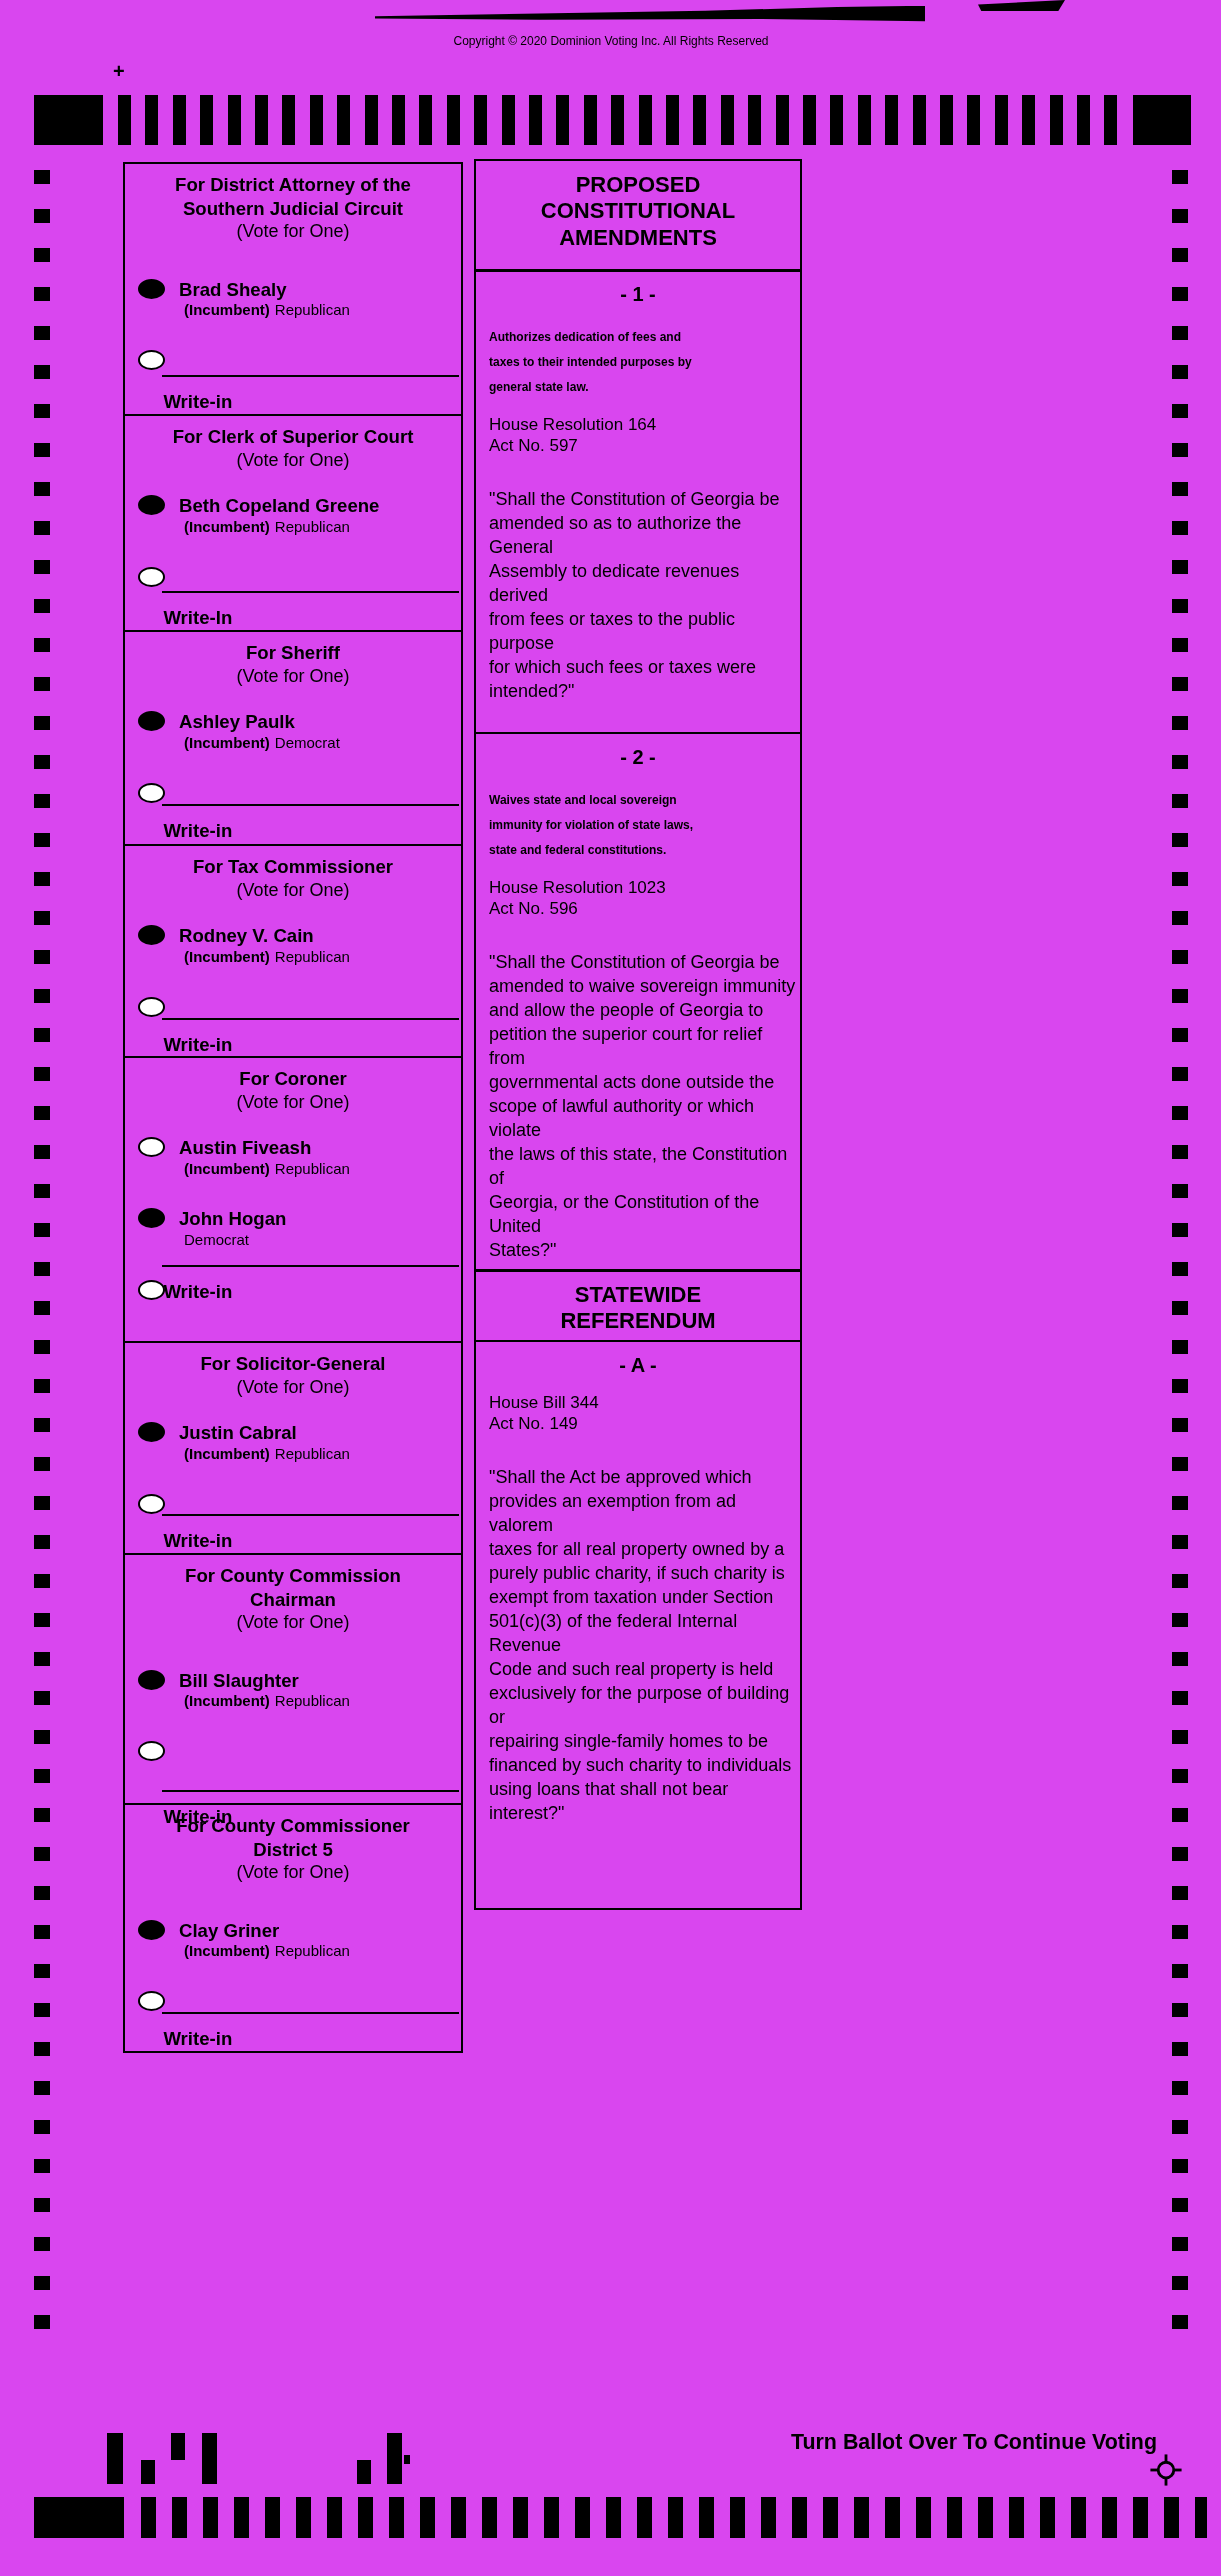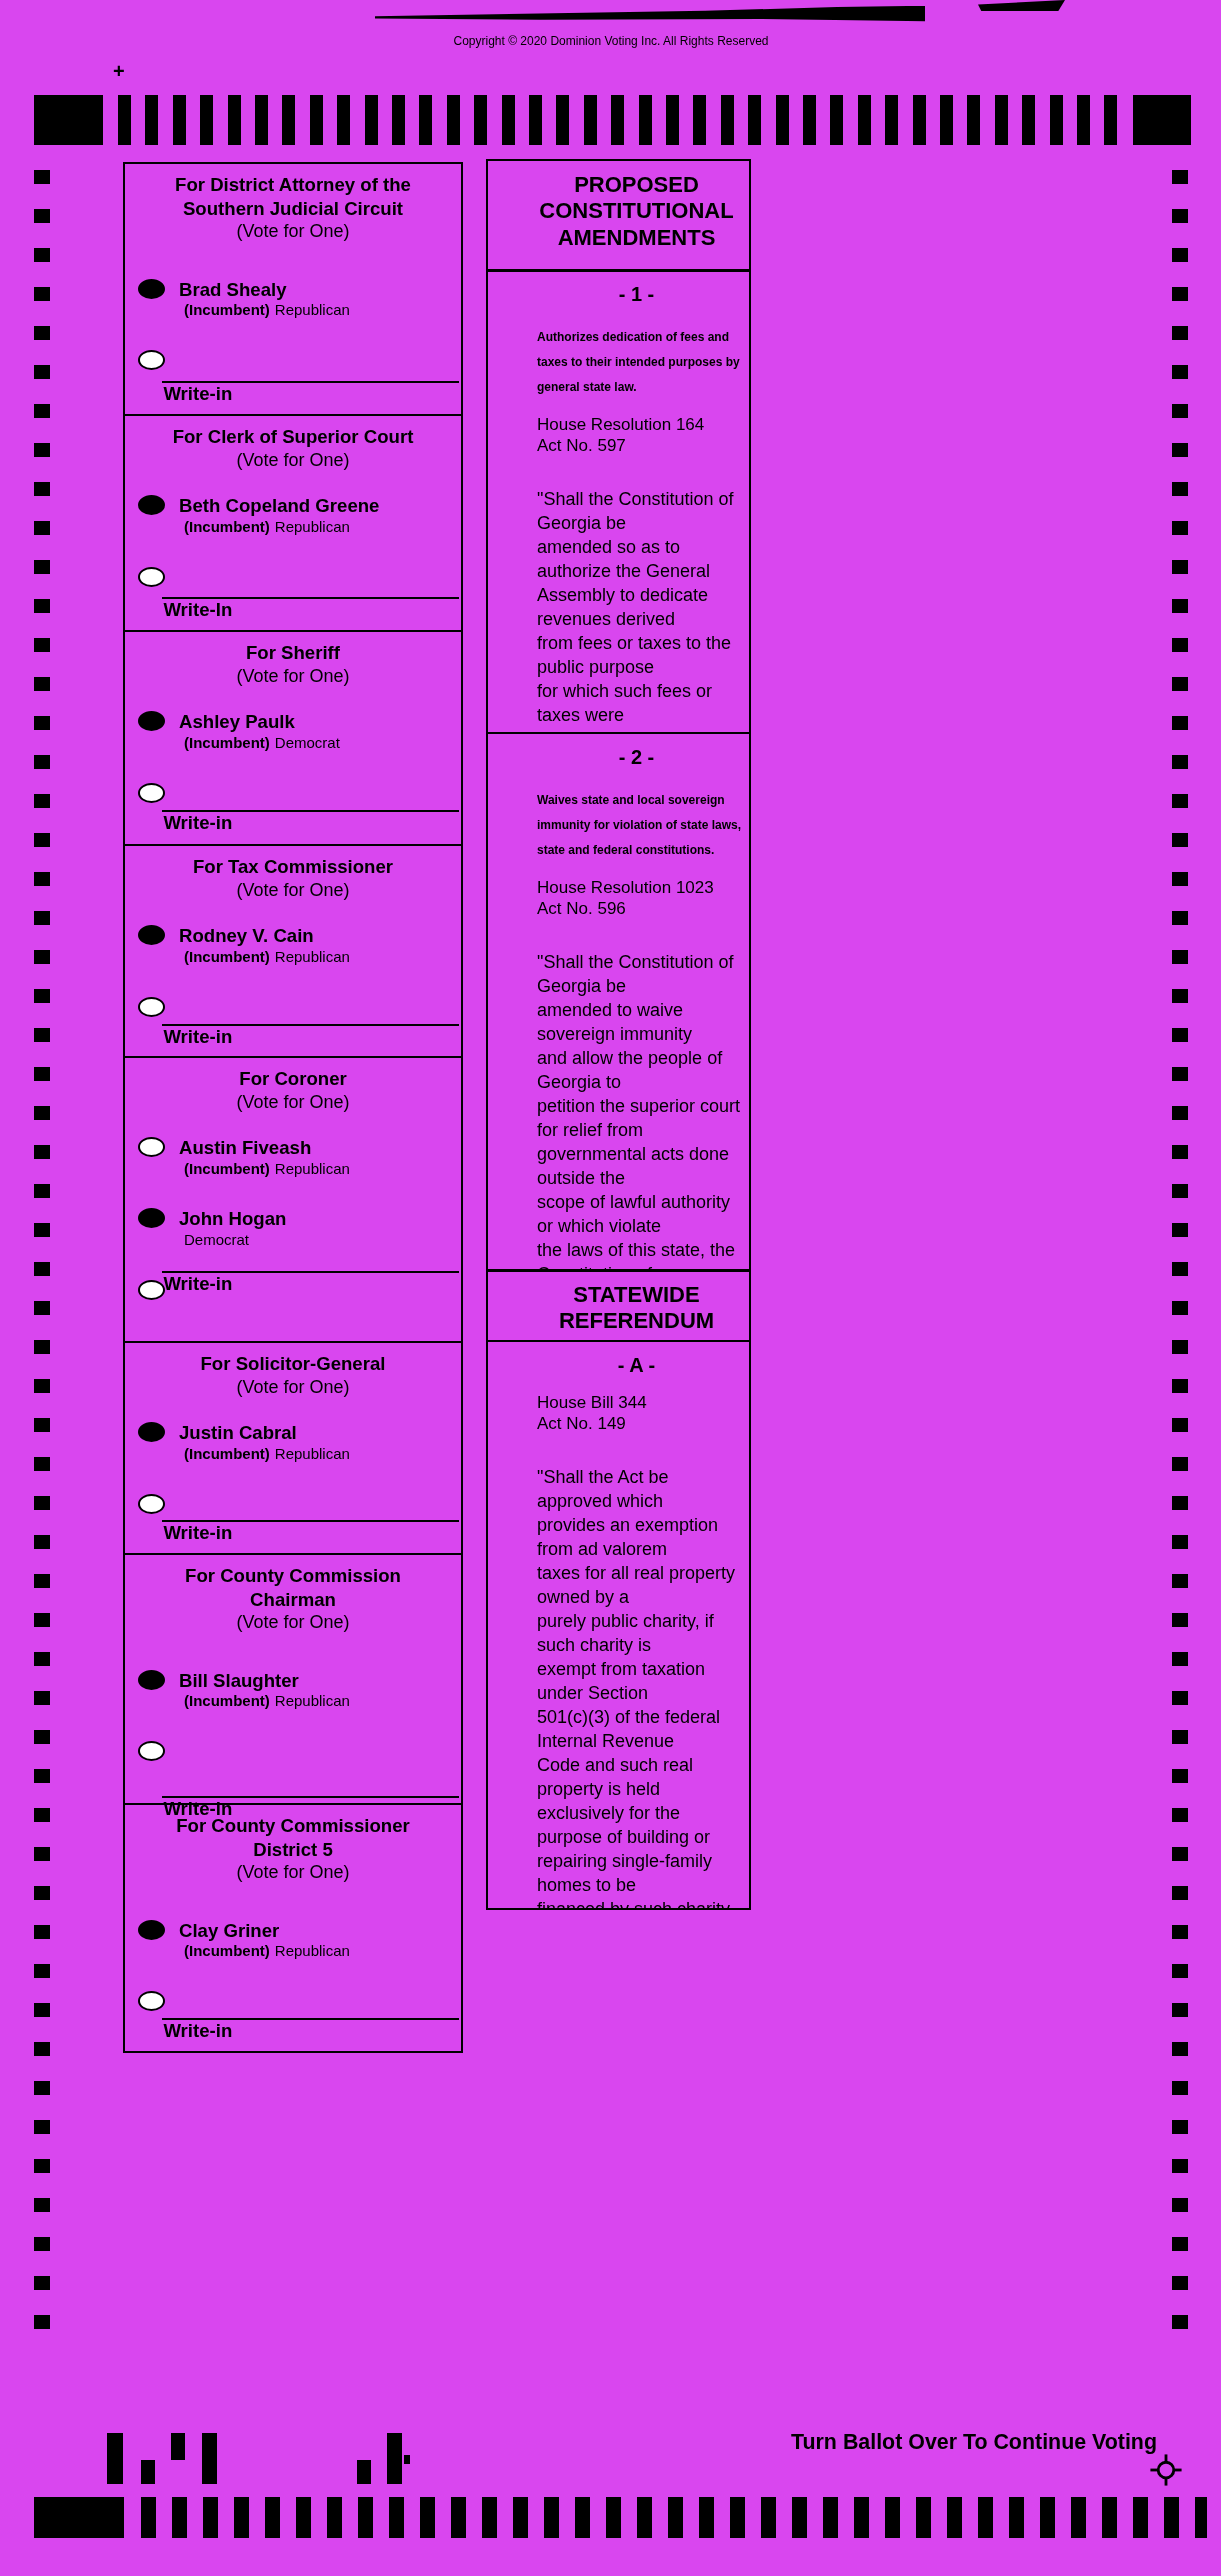--- a/index.html
+++ b/index.html
@@ -36,25 +36,25 @@
   .mt1{margin-top:24px;} .mt2{margin-top:36px;} .mtc2{margin-top:30px;}
   .empty-row{margin-top:31px;padding-left:13px;}
   .bubble{display:inline-block;width:27px;height:20px;border:2.1px solid #000;border-radius:50%;
           box-sizing:border-box;background:#fff;flex:0 0 auto;}
   .bubble.filled{background:#000;}
   .cand-text{margin-left:14px;}
   .cand-name{font-weight:bold;font-size:18.6px;line-height:21.4px;}
   .cand-party{font-size:15px;line-height:18px;margin-top:1.4px;padding-left:5px;}
   .inc{font-weight:bold;}
   .inc:not(:empty){margin-right:5px;}
-  .writein{position:absolute;left:37px;right:2.1px;bottom:9px;border-top:2.1px solid #000;padding-top:0;margin-top:45px;}
+  .writein{position:absolute;left:37px;right:2.1px;bottom:1px;border-top:2.1px solid #000;padding-top:14px;margin-top:45px;}
   .wlabel{font-weight:bold;font-size:18.6px;padding-left:1.4px;}
 
   
-  .rbox{position:absolute;left:486px;width:265px;border:2.1px solid #000;box-sizing:border-box;overflow:hidden;padding-left:36px;}
+  .rbox{position:absolute;left:474px;width:328px;border:2.1px solid #000;box-sizing:border-box;overflow:hidden;}
   .rhead{text-align:center;font-weight:bold;font-size:22px;line-height:26.4px;padding-top:10.7px;}
   .m-num{padding-top:11.4px;text-align:center;font-weight:bold;font-size:20px;line-height:24px;}
   .m-summary{margin-top:18.6px;padding:0 4.3px 0 13px;font-weight:bold;font-size:12px;line-height:25px;white-space:pre-line;}
   .m-ref{margin-top:14.3px;padding-left:13px;font-size:17px;line-height:21px;}
   .m-question{margin-top:31px;padding:0 2.9px 0 13px;font-size:18px;line-height:24px;white-space:pre-line;}
 
   
   .turnover{position:absolute;right:65px;top:2430px;font-weight:bold;font-size:21.4px;}
   .crosshair{position:absolute;left:1149px;top:2453px;}
   .bc{position:absolute;background:#000;}

